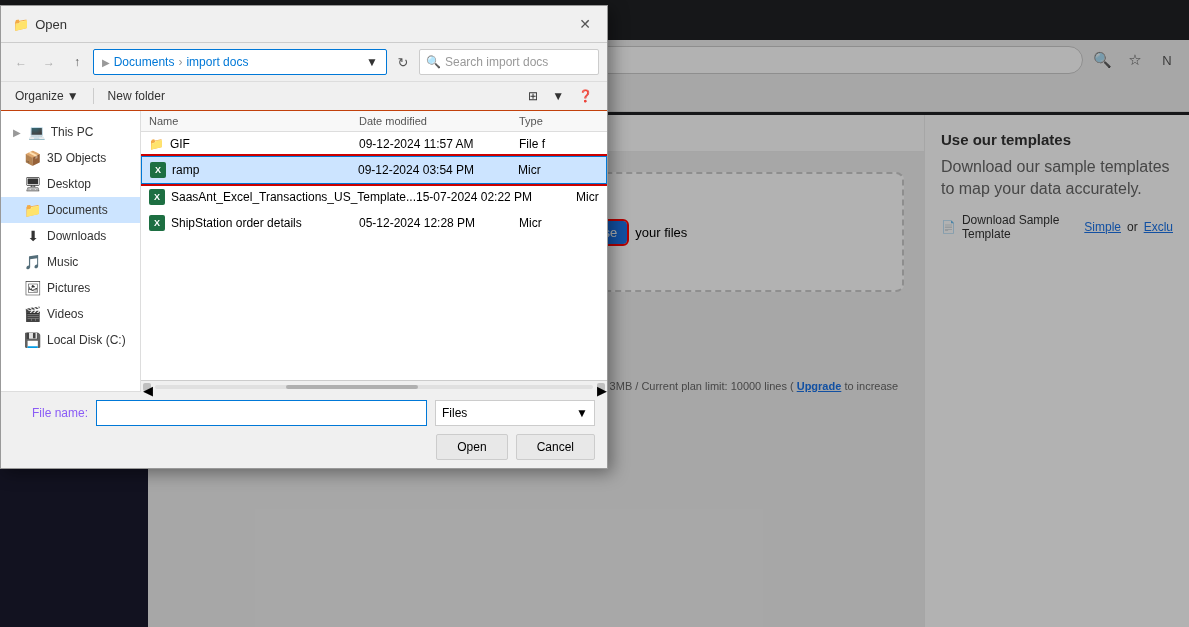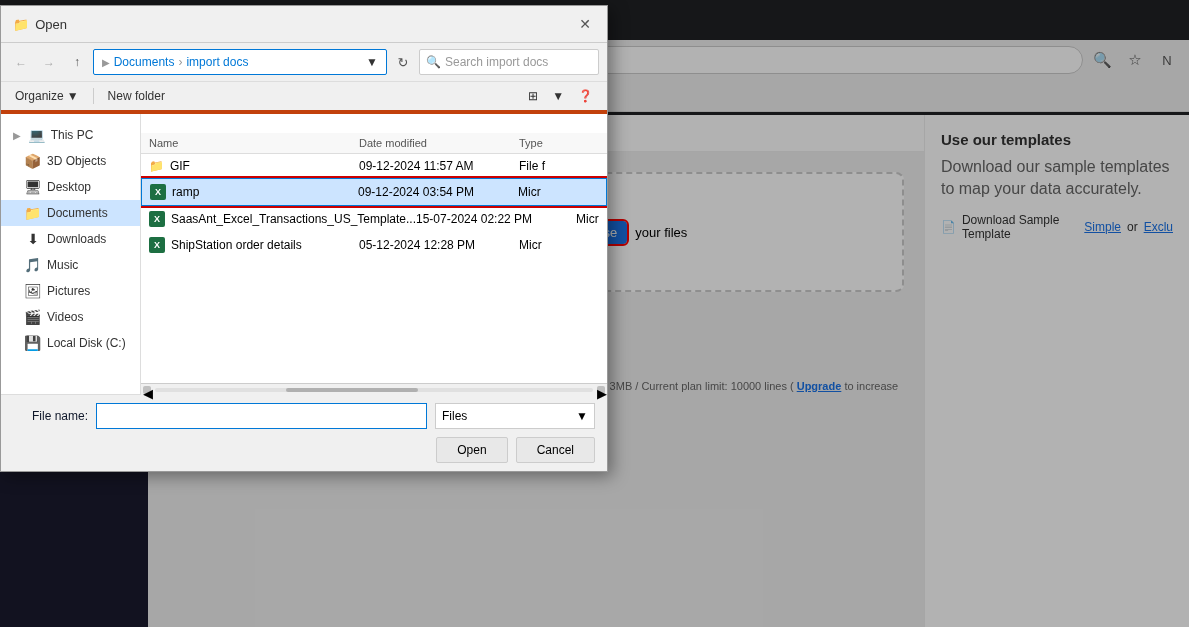--- a/index.html
+++ b/index.html
@@ -69,46 +69,46 @@
     .dialog-navbar { display: flex; align-items: center; gap: 4px; padding: 6px 8px; background: #f0f0f0; border-bottom: 1px solid #ddd; }
     .d-nav-btn { width: 24px; height: 24px; border: 1px solid transparent; background: transparent; cursor: pointer; border-radius: 3px; display: flex; align-items: center; justify-content: center; font-size: 12px; color: #555; }
     .d-nav-btn.disabled { color: #aaa; cursor: default; }
     .breadcrumb-bar { flex: 1; display: flex; align-items: center; height: 26px; border: 1px solid #0078d7; background: white; padding: 0 8px; border-radius: 2px; font-size: 12px; color: #333; gap: 4px; }
     .bc-item { color: #0078d7; cursor: pointer; }
     .bc-sep { color: #999; }
     .d-refresh-btn { width: 24px; height: 24px; border: 1px solid transparent; background: transparent; cursor: pointer; border-radius: 3px; display: flex; align-items: center; justify-content: center; font-size: 13px; color: #555; }
     .dialog-search { display: flex; align-items: center; height: 26px; border: 1px solid #ccc; background: white; padding: 0 6px; border-radius: 2px; width: 180px; gap: 4px; font-size: 12px; color: #999; }
 
     
-    .dialog-toolbar { display: flex; align-items: center; gap: 8px; padding: 4px 8px; border-bottom: 4px solid #c2410c; font-size: 12px; }
+    .dialog-toolbar { display: flex; align-items: center; gap: 8px; padding: 4px 8px; border-bottom: 1px solid #c2410c; font-size: 12px; }
     .dt-btn { background: transparent; border: none; cursor: pointer; font-size: 12px; color: #333; display: flex; align-items: center; gap: 3px; padding: 3px 6px; border-radius: 2px; }
     .dt-sep { width: 1px; height: 16px; background: #ccc; }
     .dt-view-icons { display: flex; align-items: center; gap: 2px; }
 
     
     .dialog-main { display: flex; height: 280px; }
     .dialog-sidebar { width: 140px; background: white; border-right: 1px solid #ddd; padding: 8px 0; overflow-y: auto; }
     .ds-item { display: flex; align-items: center; gap: 6px; padding: 5px 12px; font-size: 12px; color: #333; cursor: pointer; }
     .ds-item.active { background: #cce4ff; }
     .ds-item-icon { width: 16px; height: 16px; display: flex; align-items: center; justify-content: center; font-size: 14px; }
     .ds-expand { color: #999; font-size: 10px; margin-right: 2px; }
 
     .dialog-content { flex: 1; background: white; overflow-y: auto; }
-    .file-list-header { display: grid; grid-template-columns: 1fr 160px 80px; padding: 4px 8px; border-bottom: 1px solid #ddd; font-size: 11px; color: #555; background: #f8f8f8; margin-top: 19px; }
+    .file-list-header { display: grid; grid-template-columns: 1fr 160px 80px; padding: 4px 8px; border-bottom: 1px solid #ddd; font-size: 11px; color: #555; background: #f8f8f8; }
     .file-item { display: grid; grid-template-columns: 1fr 160px 80px; padding: 5px 8px; font-size: 12px; align-items: center; cursor: pointer; }
     .file-item.selected { background: #cce4ff; border: 1px solid #0078d7; }
     .file-name { display: flex; align-items: center; gap: 6px; }
     .folder-icon-yellow { color: #e6b800; }
     .excel-icon { background: #1d6f42; color: white; font-size: 9px; width: 16px; height: 16px; border-radius: 2px; display: flex; align-items: center; justify-content: center; font-weight: bold; }
     .file-item.highlighted { outline: 2px solid #cc0000; }
 
     
     .dialog-bottom { padding: 8px 12px; background: #f0f0f0; border-top: 1px solid #ddd; }
     .file-name-row { display: flex; align-items: center; gap: 8px; margin-bottom: 8px; }
-    .fn-label { font-size: 12px; color: #0f172a; width: 75px; text-align: right; }
+    .fn-label { font-size: 12px; color: #8b5cf6; width: 75px; text-align: right; }
     .fn-input { flex: 1; height: 26px; border: 1px solid #0078d7; padding: 0 6px; font-size: 12px; background: white; outline: none; }
     .fn-type { width: 160px; height: 26px; border: 1px solid #ccc; padding: 0 6px; font-size: 12px; background: white; display: flex; align-items: center; justify-content: space-between; cursor: pointer; }
     .dialog-actions { display: flex; justify-content: flex-end; gap: 8px; }
     .d-action-btn { padding: 5px 20px; font-size: 12px; border: 1px solid #ccc; background: #e8e8e8; cursor: pointer; border-radius: 2px; }
     .d-action-btn.primary { background: #e8e8e8; }
     .saasant-icon { width: 14px; height: 14px; background: #ff6600; border-radius: 2px; display: flex; align-items: center; justify-content: center; font-size: 8px; color: white; font-weight: bold; }
 
     .content-wrapper { display: flex; height: 100%; }
     .main-content { flex: 1; overflow: hidden; }
   </style>

